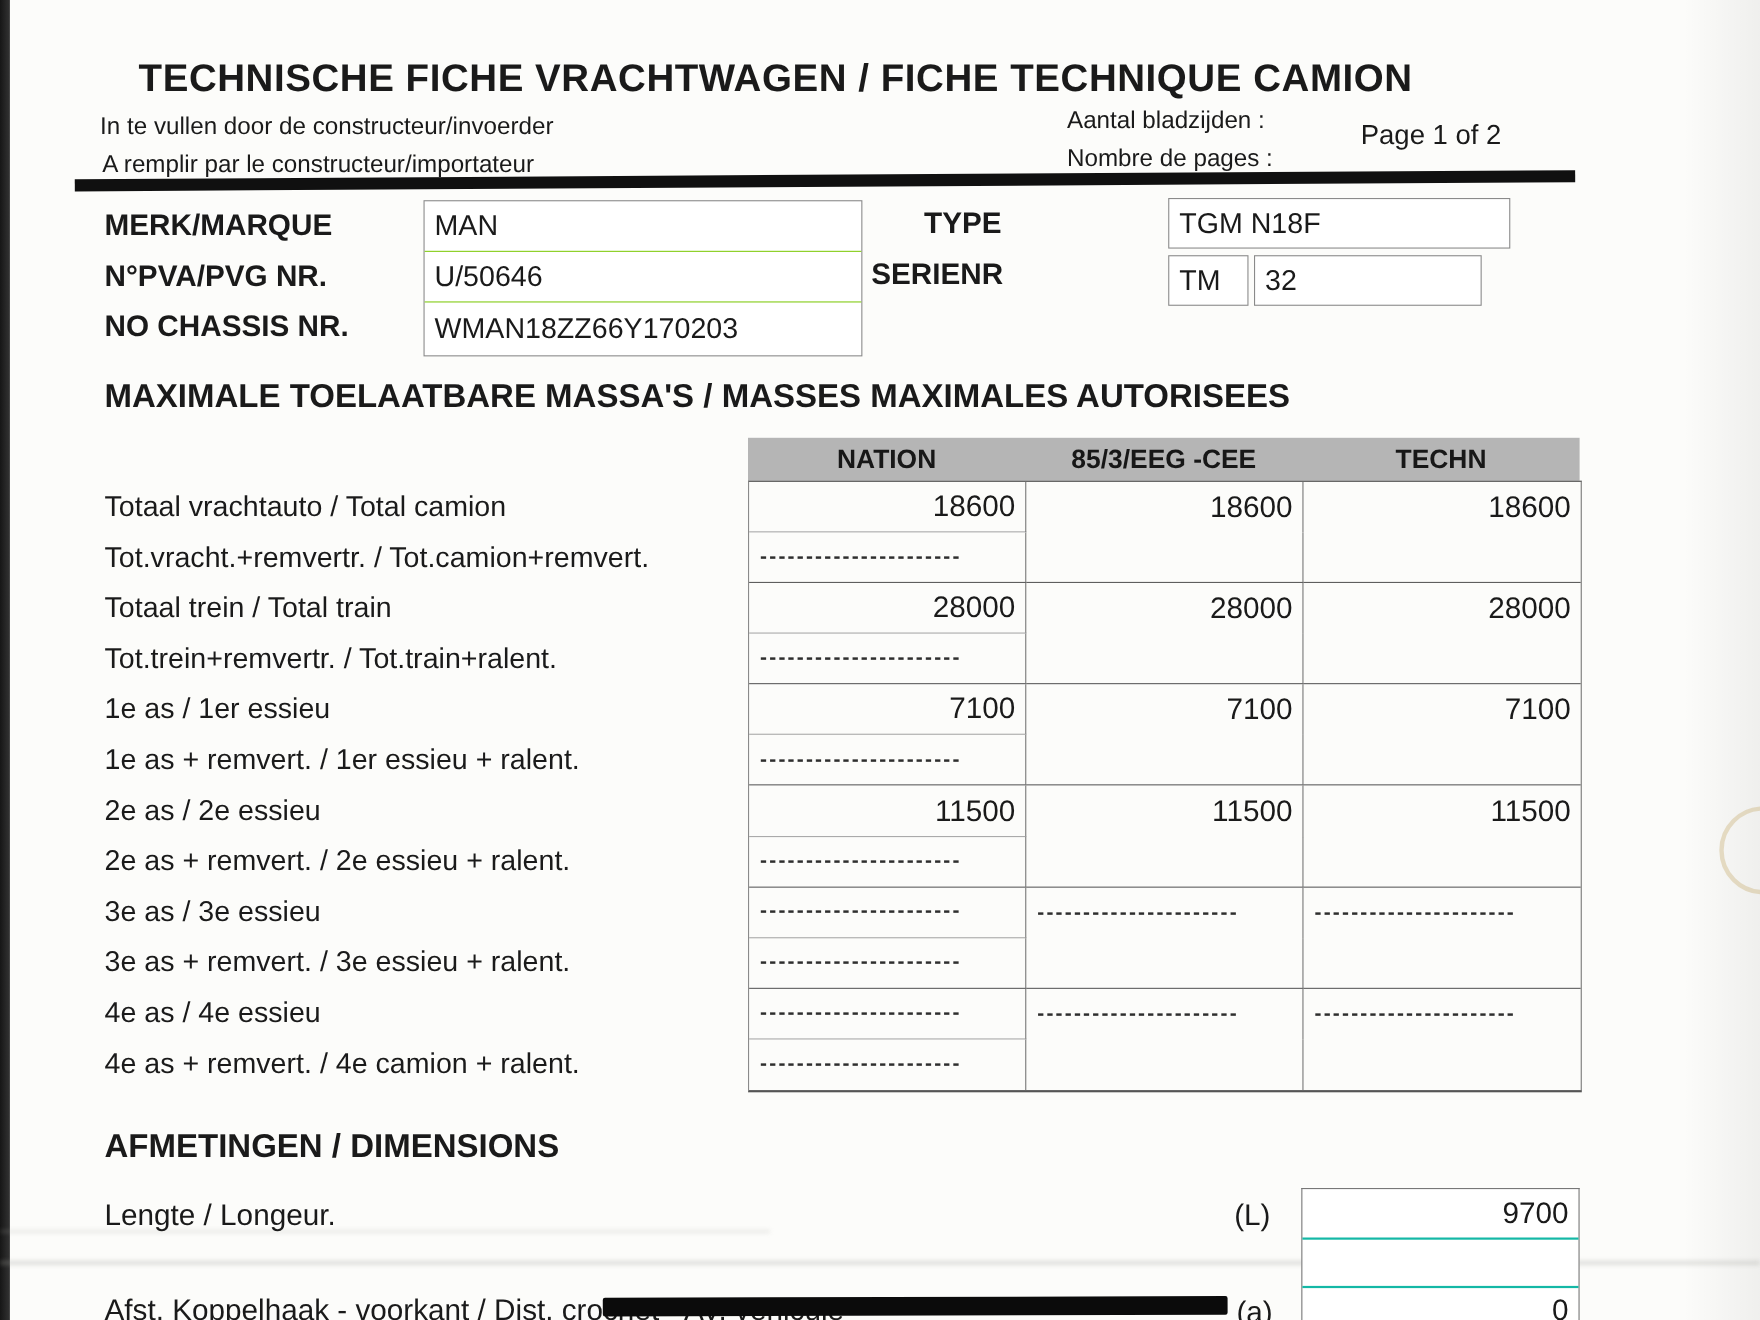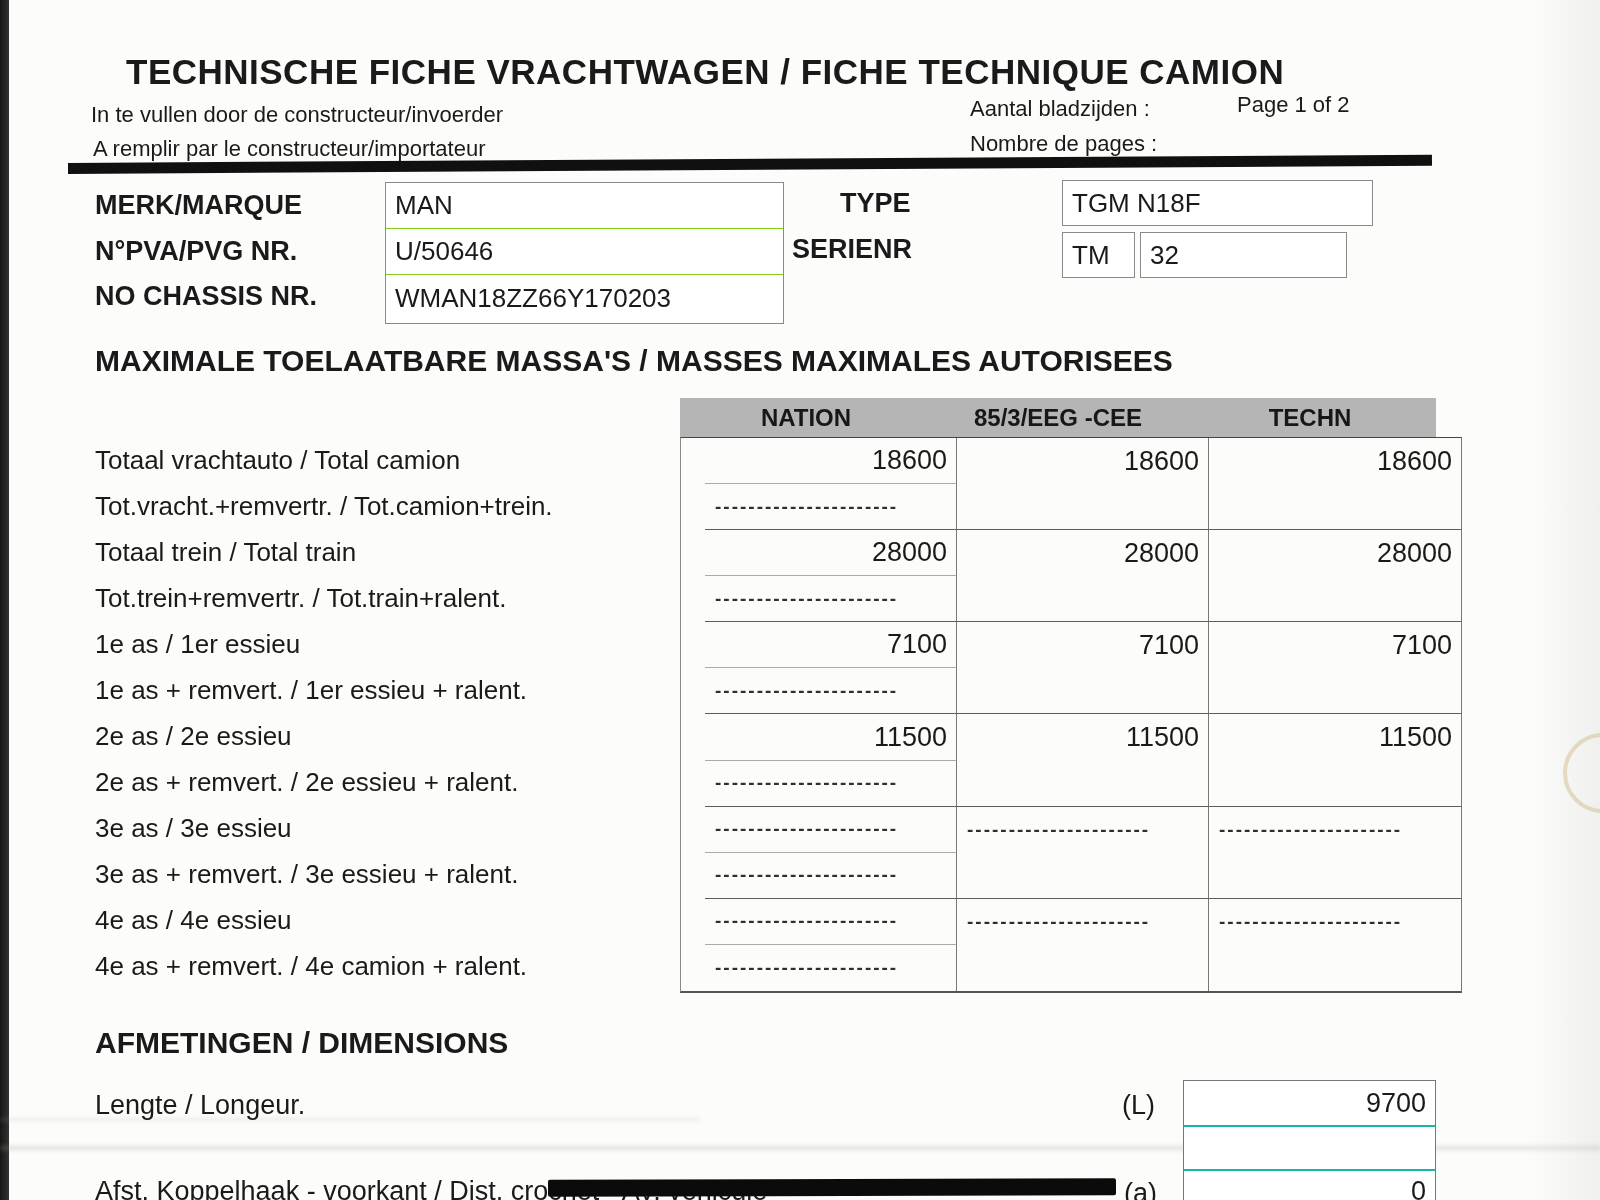--- a/index.html
+++ b/index.html
@@ -15,42 +15,42 @@
   .right-shade{right:0;top:0;width:70px;height:1200px;background:linear-gradient(to left,rgba(0,0,0,0.05),rgba(0,0,0,0));}
   .stain-ring{left:1563px;top:733px;width:72px;height:72px;border:4px solid rgba(201,173,112,0.38);border-radius:50%;}
   .wrinkle{left:0;top:1146px;width:1600px;height:4px;background:rgba(160,160,152,0.30);filter:blur(2px);}
   .wrinkle2{left:0;top:1118px;width:700px;height:3px;background:rgba(170,170,162,0.22);filter:blur(2px);}
 
   
   .doc-title{left:110px;top:52px;font-size:35px;font-weight:700;letter-spacing:0.5px;white-space:nowrap;margin-left:16px;}
   .sub-nl{left:91px;top:102px;font-size:22px;}
   .sub-fr{left:93px;top:136px;font-size:22px;}
   .pages-nl{left:970px;top:96px;font-size:22px;}
-  .page-ind{left:1237px;top:92px;font-size:22px;}
+  .page-ind{left:1237px;top:109px;font-size:25px;}
   .pages-fr{left:970px;top:131px;font-size:22px;}
   .thick-rule{left:68px;top:163px;width:1364px;height:11px;background:#101010;transform:rotate(-0.35deg);transform-origin:left center;}
 
   
   .id-label{left:95px;font-size:27px;font-weight:700;white-space:nowrap;}
   .id-box{left:385px;top:182px;width:397px;height:140px;border:1px solid #8a8a8a;background:#fff;}
   .id-row{height:45px;line-height:45px;padding-left:9px;font-size:26px;border-bottom:1px solid #84cc16;overflow:hidden;white-space:nowrap;}
   .id-row:last-child{border-bottom:none;height:46px;line-height:46px;}
   .type-label{left:840px;top:188px;font-size:27px;font-weight:700;}
   .serienr-label{left:792px;top:234px;font-size:27px;font-weight:700;}
   .box{border:1px solid #8a8a8a;background:#fff;font-size:26px;overflow:hidden;white-space:nowrap;}
   .type-box{left:1062px;top:180px;width:300px;height:44px;line-height:44px;padding-left:9px;}
   .tm-box{left:1062px;top:232px;width:62px;height:44px;line-height:44px;padding-left:9px;}
   .serie-box{left:1140px;top:232px;width:196px;height:44px;line-height:44px;padding-left:9px;}
 
   
   .masses-heading{left:95px;top:344px;font-size:30px;font-weight:700;white-space:nowrap;}
   .mass-header{left:680px;top:398px;width:756px;height:39px;background:#b5b5b5;display:grid;grid-template-columns:repeat(3,1fr);}
   .mass-header .col{display:flex;align-items:center;justify-content:center;font-size:24px;font-weight:700;color:#171717;}
   .mass-body{left:680px;top:437px;width:756px;height:553px;display:grid;grid-template-rows:repeat(12,1fr);
-    border-left:1px solid #8a8a8a;border-right:1px solid #777;border-top:1px solid #444;border-bottom:2px solid #555;background:transparent;padding-left:24px;}
+    border-left:1px solid #8a8a8a;border-right:1px solid #777;border-top:1px solid #444;border-bottom:2px solid #555;background:transparent;}
   .mrow{display:grid;grid-template-columns:repeat(3,1fr);}
   .cell{position:relative;display:flex;align-items:center;justify-content:flex-end;
     padding-right:9px;font-size:27px;overflow:hidden;border-right:1px solid #777;}
   .cell:last-child{border-right:none;}
   .cell.c1{border-bottom:1px solid #aaa;}
   .mrow.group-end .cell{border-bottom:1px solid #5e5e5e;}
   .mrow:last-child .cell{border-bottom:none;}
   .cell.dash{justify-content:flex-start;padding-left:10px;padding-right:2px;
     font-size:19px;font-weight:700;letter-spacing:2px;color:#2e2e2e;}
 
@@ -107,21 +107,21 @@
   <div class="abs masses-heading">MAXIMALE TOELAATBARE MASSA'S / MASSES MAXIMALES AUTORISEES</div>
 
   <div class="abs mass-header">
     <div class="col">NATION</div>
     <div class="col">85/3/EEG -CEE</div>
     <div class="col">TECHN</div>
   </div>
 
   <div class="abs mass-labels">
     <div class="rlabel">Totaal vrachtauto / Total camion</div>
-    <div class="rlabel">Tot.vracht.+remvertr. / Tot.camion+trein.</div>
+    <div class="rlabel">Tot.vracht.+remvertr. / Tot.camion+remvert.</div>
     <div class="rlabel">Totaal trein / Total train</div>
     <div class="rlabel">Tot.trein+remvertr. / Tot.train+ralent.</div>
     <div class="rlabel">1e as / 1er essieu</div>
     <div class="rlabel">1e as + remvert. / 1er essieu + ralent.</div>
     <div class="rlabel">2e as / 2e essieu</div>
     <div class="rlabel">2e as + remvert. / 2e essieu + ralent.</div>
     <div class="rlabel">3e as / 3e  essieu</div>
     <div class="rlabel">3e as + remvert. / 3e essieu + ralent.</div>
     <div class="rlabel">4e as / 4e essieu</div>
     <div class="rlabel">4e as + remvert. / 4e camion + ralent.</div>

